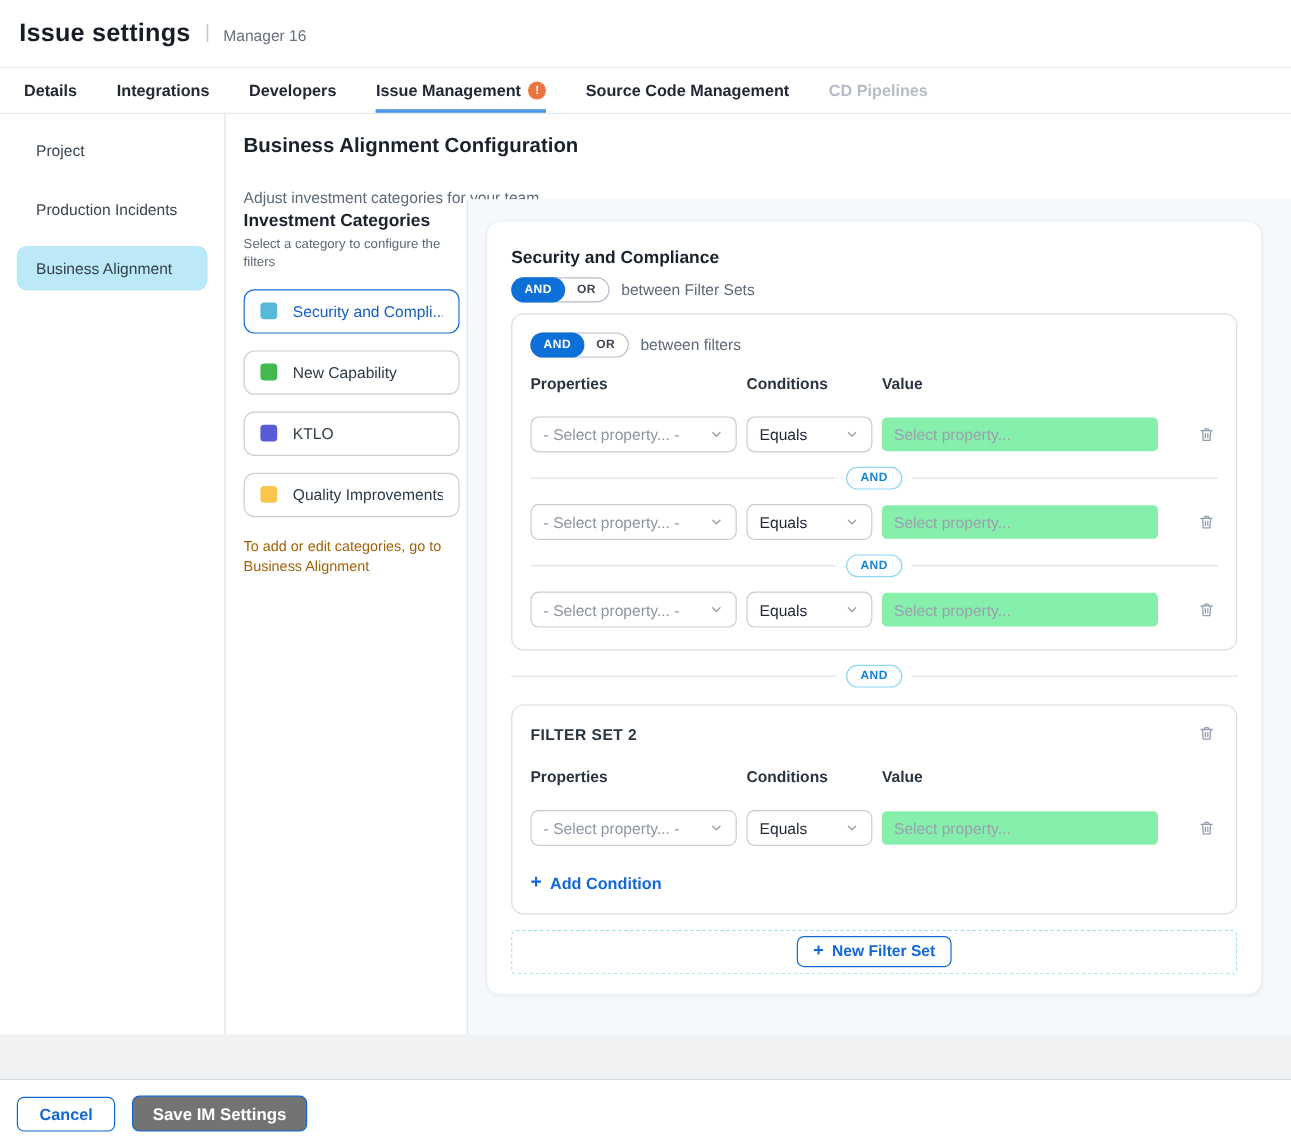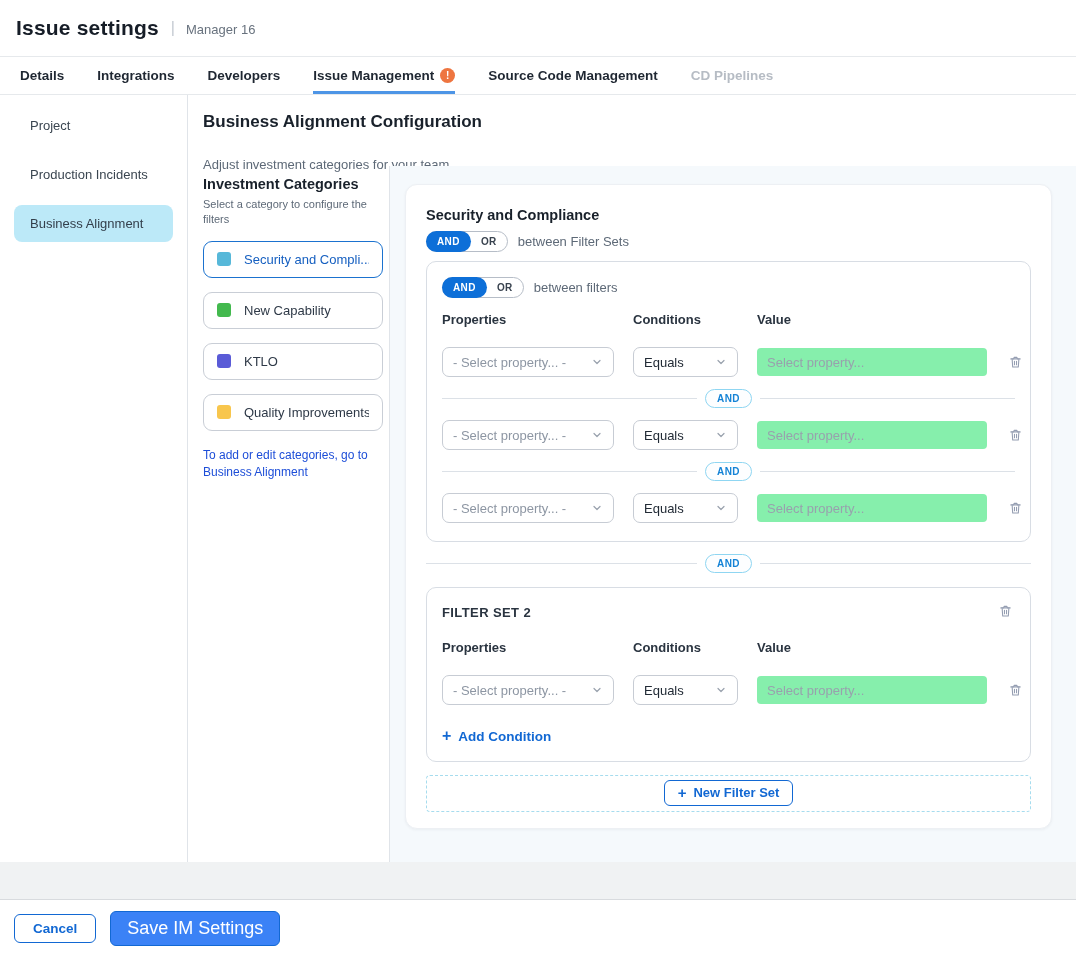--- a/index.html
+++ b/index.html
@@ -62,21 +62,21 @@
   .cat-desc { font-size: 11px; color: #5d6977; line-height: 1.35; margin: 5px 0 14px; width: 168px; }
   .cat-btn {
     width: 180px; height: 37px; border: 1px solid #c9ced6; border-radius: 9px;
     background: #fff; display: flex; align-items: center; gap: 13px;
     padding: 0 13px; margin-bottom: 14px; cursor: pointer;
   }
   .cat-btn .swatch { width: 14px; height: 14px; border-radius: 3px; flex-shrink: 0; }
   .cat-btn .cat-label { font-size: 13px; color: #2e3947; white-space: nowrap; overflow: hidden; }
   .cat-btn.selected { border: 1.5px solid #1b72cf; }
   .cat-btn.selected .cat-label { color: #155fc0; }
-  .cat-note { font-size: 12px; color: #1d4ed8; line-height: 1.45; margin-top: 16px; width: 165px; }
+  .cat-note { font-size: 12px; color: #a16207; line-height: 1.45; margin-top: 16px; width: 165px; }
 
   
   .filters-pane { flex: 1; background: #f5f9fc; padding: 18px 24px 0 15px; min-width: 0; }
   .filters-card {
     background: #fff; border: 1px solid #edf0f4; border-radius: 12px;
     box-shadow: 0 1px 3px rgba(25,40,60,.05);
     padding: 22px 20px 23px; height: 645px;
   }
   .filters-title { font-size: 14.5px; font-weight: 800; color: #19212b; }
   .op-row { display: flex; align-items: center; margin-top: 8px; }
@@ -102,21 +102,21 @@
   .filter-set {
     border: 1px solid #d8dde4; border-radius: 10px;
     padding: 13px 15px 18px; margin-top: 9px;
   }
   .set2 { padding-bottom: 16px; }
   .set-head { display: flex; align-items: flex-start; justify-content: space-between; }
   .set-title { font-size: 13px; font-weight: 800; color: #2a3440; letter-spacing: .4px; padding-top: 4px; }
 
   .grid-row {
     display: grid; grid-template-columns: 172px 105px 230px 1fr;
-    column-gap: 19px; align-items: center;
+    column-gap: 8px; align-items: center;
   }
   .col-header { font-size: 13px; font-weight: 800; color: #2a3440; }
   .headers { margin: 14px 0 20px; }
   .set2 .headers { margin: 19px 0 20px; }
 
   .select-box {
     height: 30px; border: 1px solid #c7ccd4; border-radius: 7px; background: #fff;
     display: flex; align-items: center; justify-content: space-between;
     padding: 0 10px; font-size: 13px; cursor: pointer;
   }
@@ -169,22 +169,22 @@
   .footer-bar {
     height: 57px; border-top: 1px solid #d8dbde; background: #fff;
     display: flex; align-items: center; gap: 14px; padding: 0 14px;
   }
   .btn-cancel {
     border: 1.5px solid #1268d3; background: #fff; color: #1268d3;
     font-size: 13.5px; font-weight: 800; border-radius: 6px;
     padding: 6px 18px; cursor: pointer; font-family: "Liberation Sans", sans-serif;
   }
   .btn-save {
-    border: 1.5px solid #1268d3; background: #3b82f6; color: #fff;
-    font-size: 18px; font-weight: 400; border-radius: 6px;
+    border: 1.5px solid #1268d3; background: #737373; color: #fff;
+    font-size: 14px; font-weight: 700; border-radius: 6px;
     padding: 6px 16px; cursor: pointer; font-family: "Liberation Sans", sans-serif;
   }
 </style>
 </head>
 <body>
 
 <header class="app-header">
   <span class="app-title">Issue settings</span>
   <span class="app-sep">|</span>
   <span class="app-subtitle">Manager 16</span>

